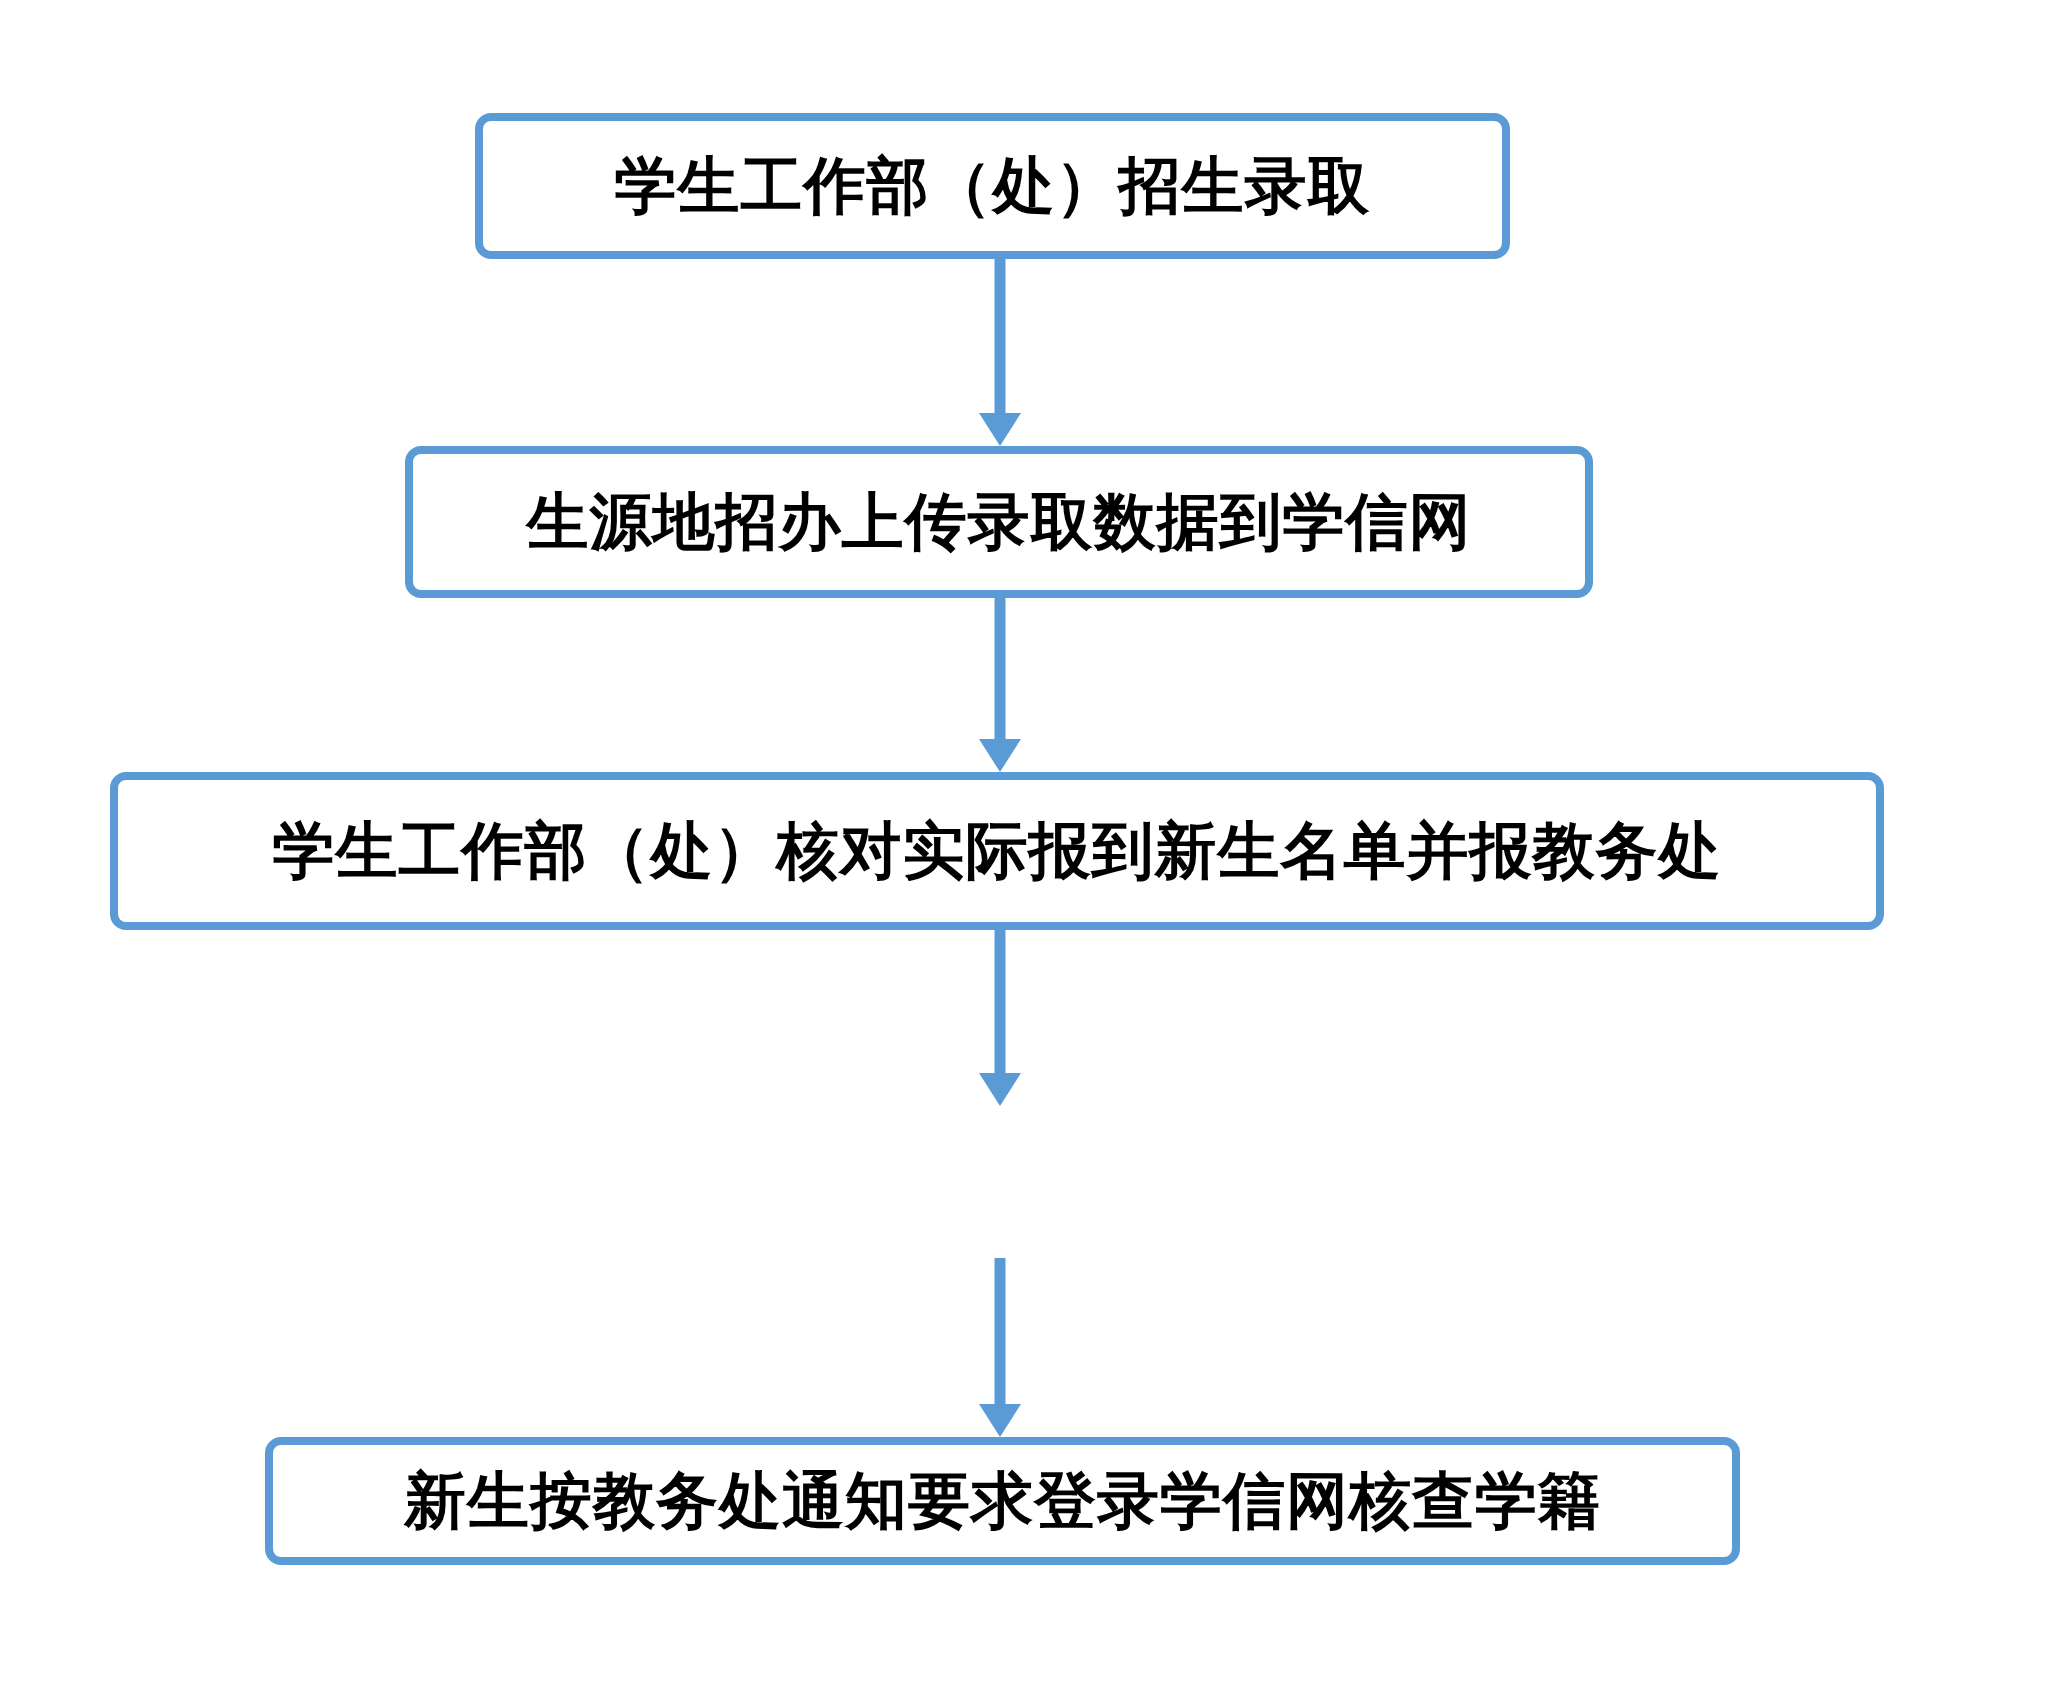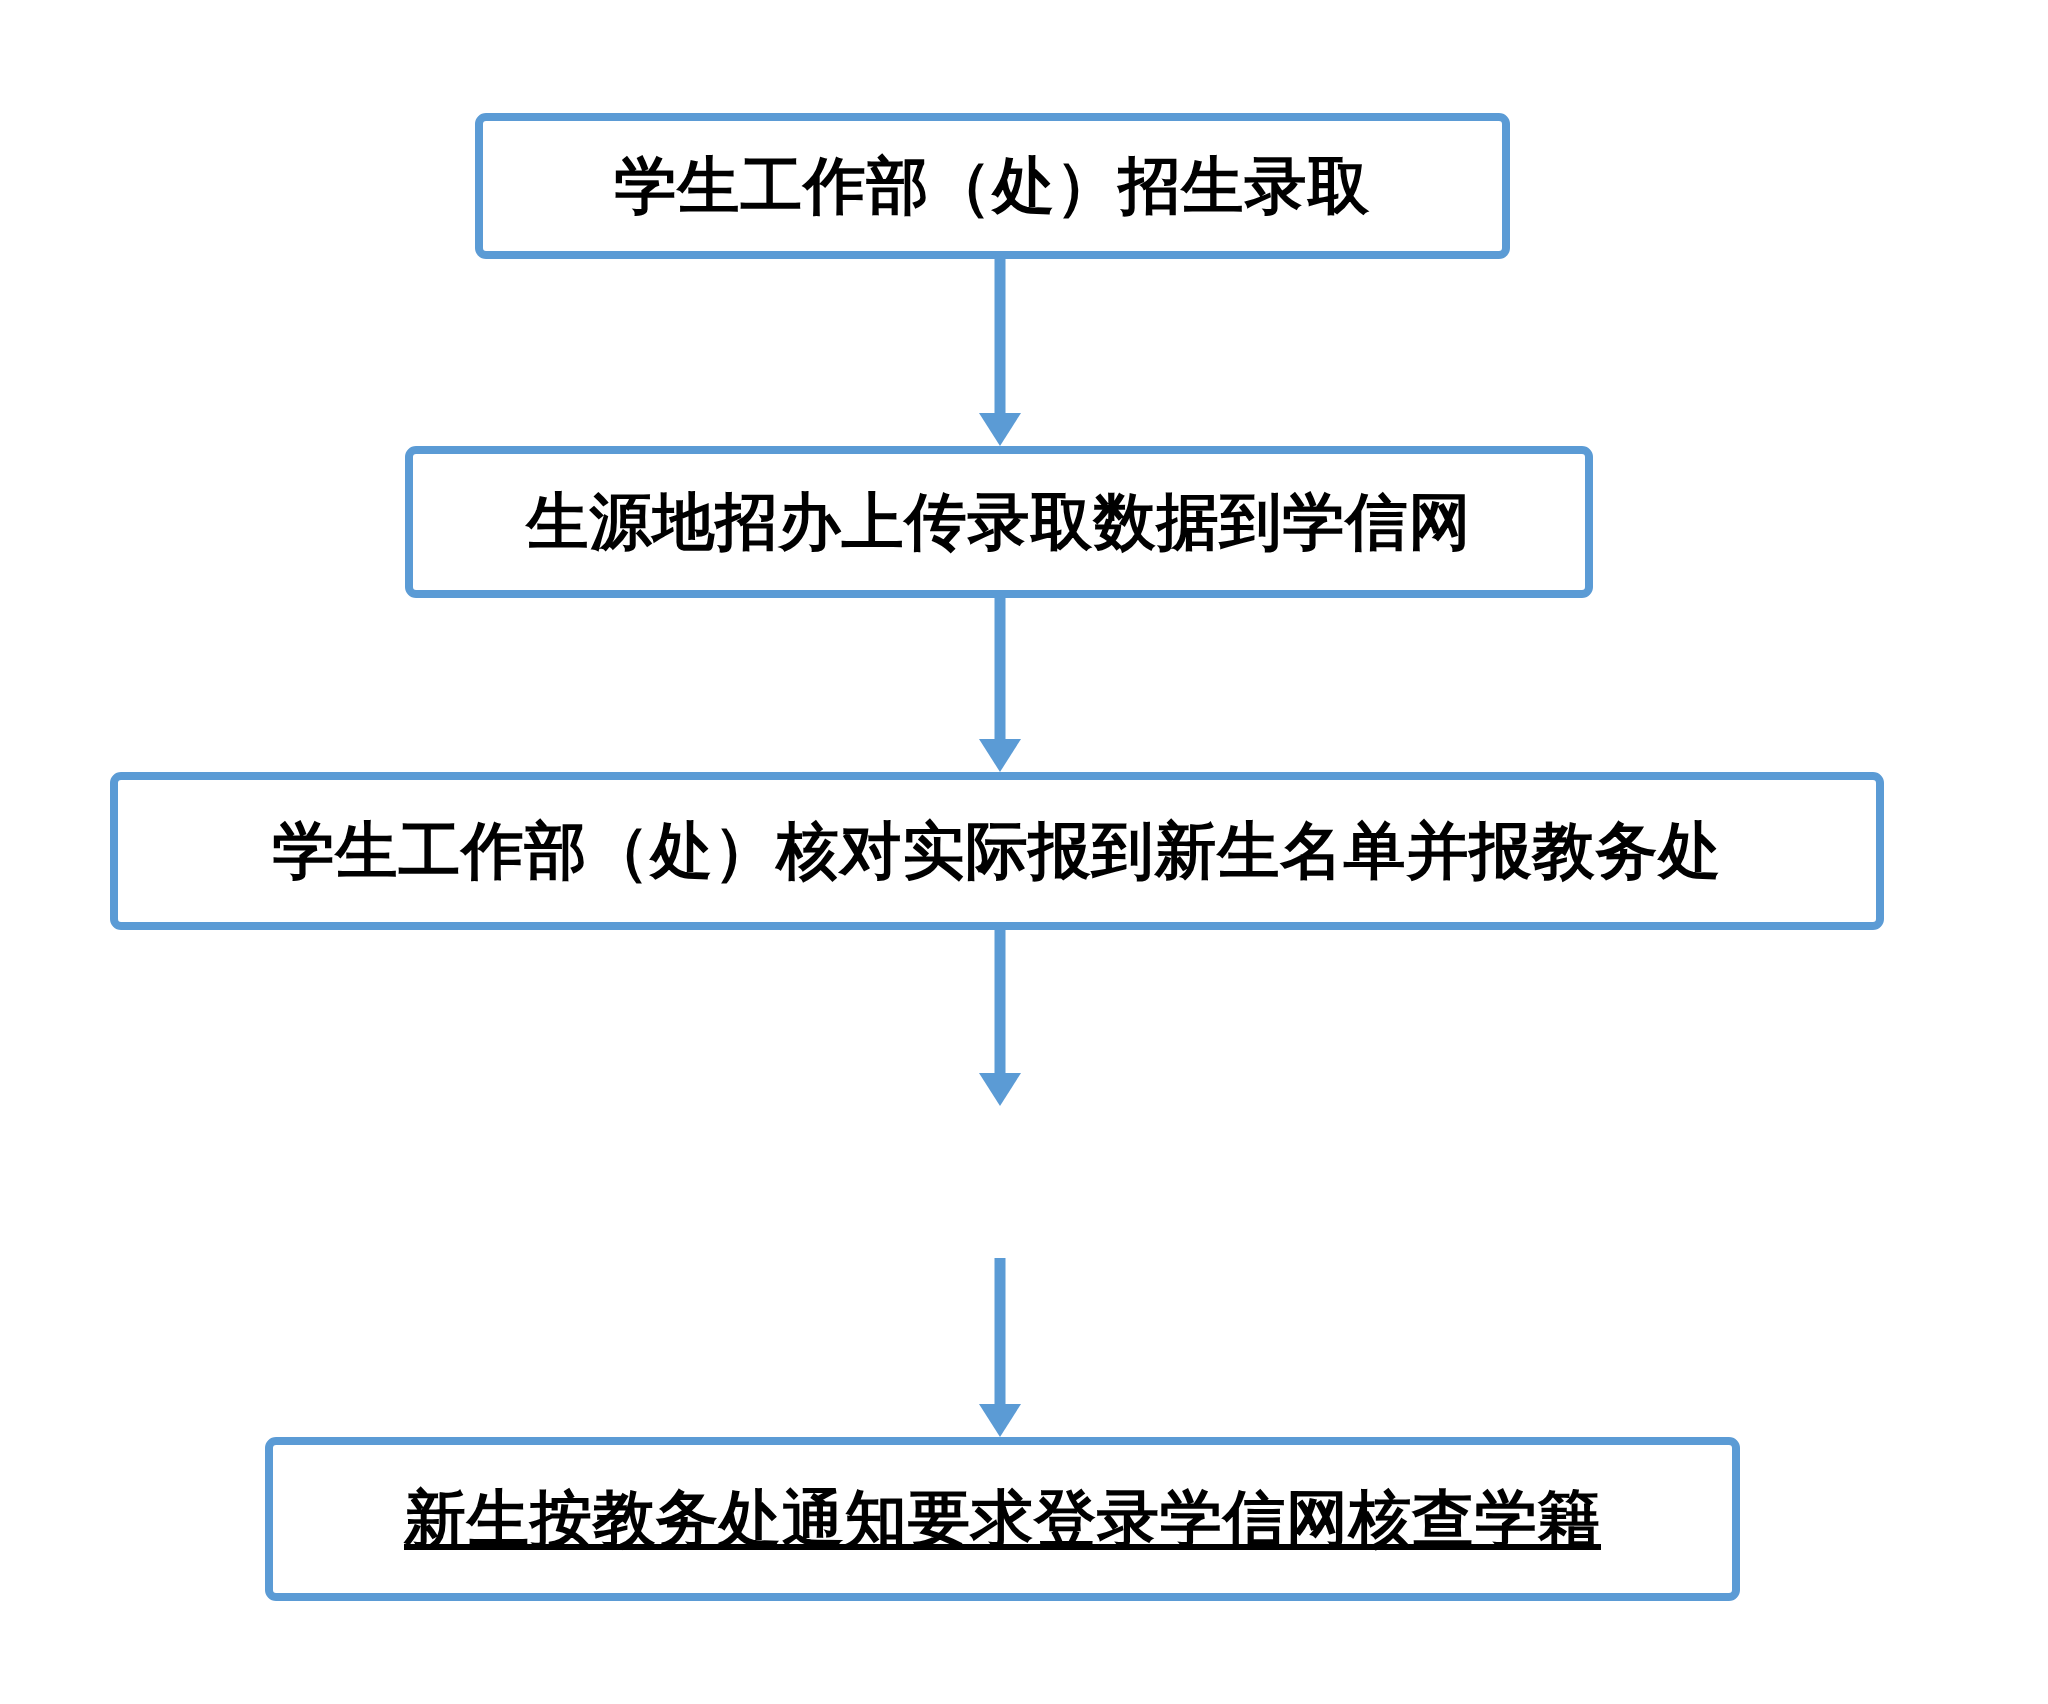--- a/index.html
+++ b/index.html
@@ -15,39 +15,39 @@
     position: relative;
     width: 2048px;
     height: 1704px;
     background: var(--bg);
     font-family: "Liberation Sans", sans-serif;
     overflow: hidden;
   }
   .node {
     position: absolute;
     border: 8px solid var(--accent);
-    border-radius: 11px;
+    border-radius: 16px;
     background: var(--bg);
     display: flex;
     align-items: center;
     justify-content: center;
   }
   .node-label {
     font-size: 62px;
     font-weight: 700;
     color: var(--text);
     letter-spacing: 1px;
     line-height: 1.1;
     white-space: nowrap;
   }
   .node-1 { left: 475px;  top: 113px;  width: 1035px; height: 146px; }
   .node-2 { left: 405px;  top: 446px;  width: 1188px; height: 152px; }
   .node-3 { left: 110px;  top: 772px;  width: 1774px; height: 158px; font-family: Liberation Serif, serif; }
   .node-4 { left: 215px;  top: 1106px; width: 1585px; height: 152px; }
-  .node-5 { left: 265px;  top: 1437px; width: 1475px; height: 164px; text-decoration: underline; }
+  .node-5 { left: 265px;  top: 1437px; width: 1475px; height: 128px; }
 
   .arrow {
     position: absolute;
     width: 44px;
     left: 978px;
   }
   .arrow-1 { top: 259px;  height: 187px; }
   .arrow-2 { top: 598px;  height: 174px; }
   .arrow-3 { top: 930px;  height: 176px; }
   .arrow-4 { top: 1258px; height: 179px; }

